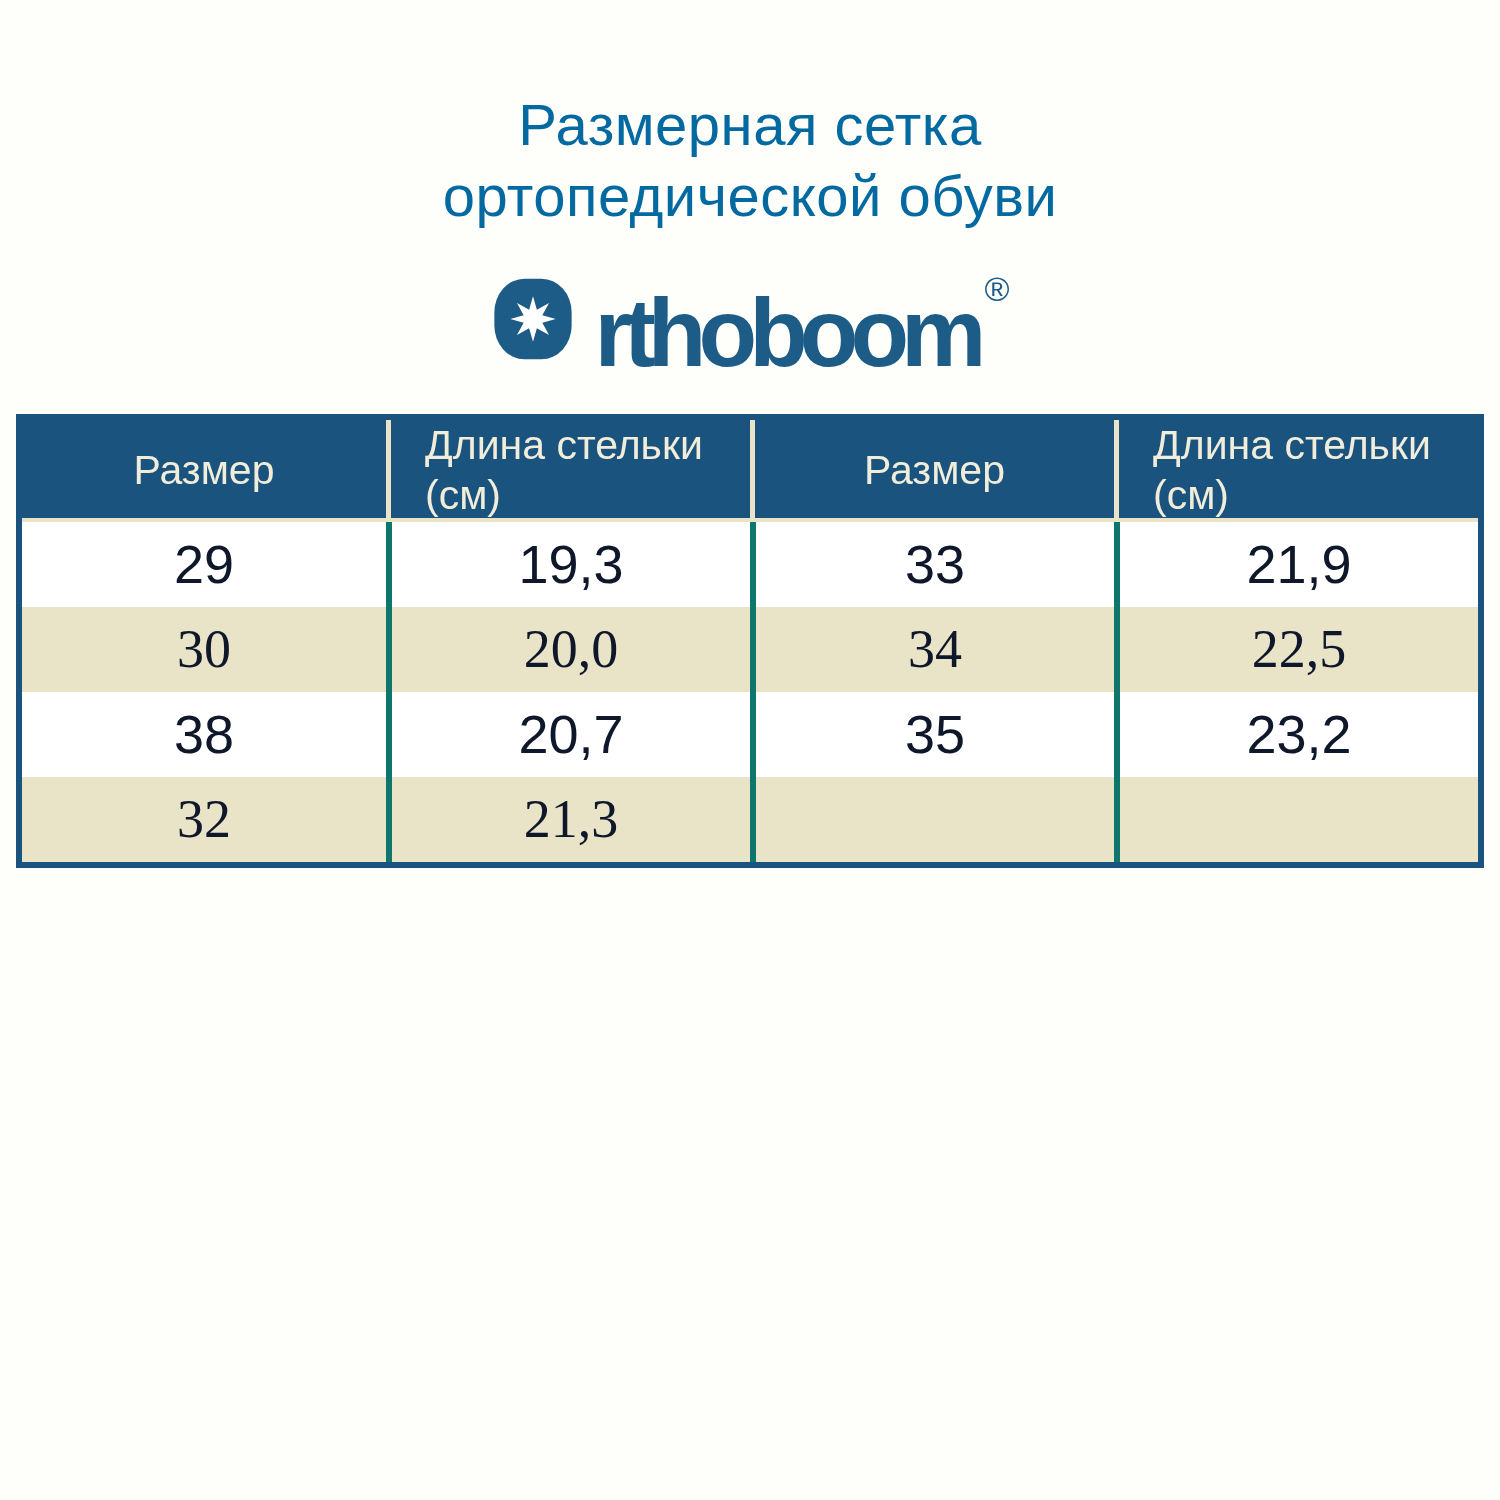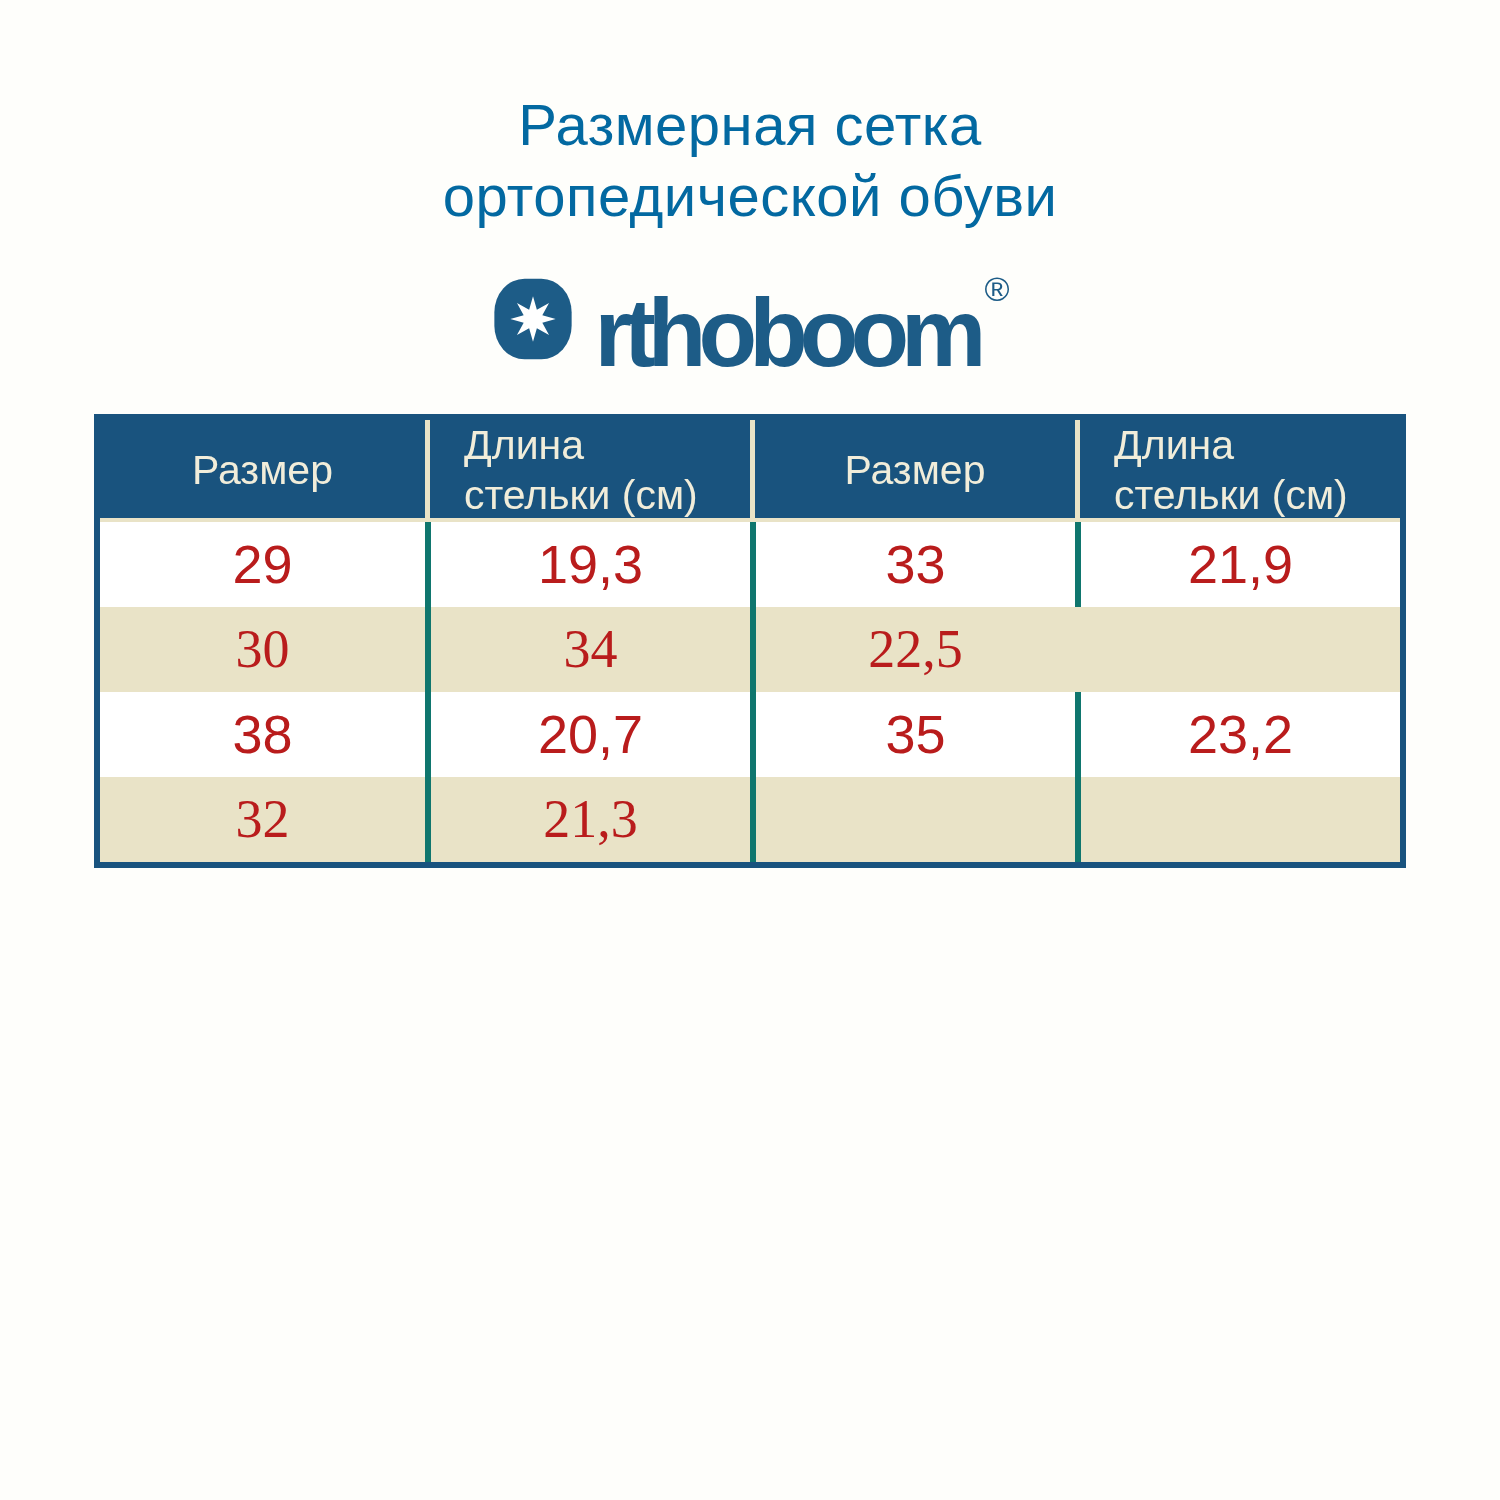--- a/index.html
+++ b/index.html
@@ -42,21 +42,21 @@
     align-self: flex-start;
     color: #1D5C87;
     font-size: 34px;
     font-weight: 400;
     line-height: 1;
     margin-left: 6px;
     margin-top: -4px;
   }
 
   .size-table {
-    width: 1312px;
+    width: 1468px;
     margin: 52px auto 0;
     border: 6px solid #19537E;
     box-sizing: border-box;
     background: #FFFFFF;
   }
   .thead {
     display: grid;
     grid-template-columns: 1fr 1fr 1fr 1fr;
     height: 102px;
     background: #19537E;
@@ -79,21 +79,21 @@
     display: grid;
     grid-template-columns: 1fr 1fr 1fr 1fr;
     height: 85px;
   }
   .trow.cream { background: #E9E3C7; font-family: Liberation Serif, serif; }
   .trow.white { background: #FFFFFF; }
   .td {
     display: flex;
     align-items: center;
     justify-content: center;
-    color: #b91c1c;
+    color: #0f172a;
     font-size: 54px;
     box-sizing: border-box;
   }
   .td + .td { border-left: 6px solid #0f766e; }
 </style>
 </head>
 <body>
 
 <div>
 
@@ -121,20 +121,21 @@
 
     <div class="trow white">
       <div class="td">29</div>
       <div class="td">19,3</div>
       <div class="td">33</div>
       <div class="td">21,9</div>
     </div>
 
     <div class="trow cream">
       <div class="td">30</div>
+      <div class="td">20,0</div>
       <div class="td">34</div>
       <div class="td">22,5</div>
     </div>
 
     <div class="trow white">
       <div class="td">38</div>
       <div class="td">20,7</div>
       <div class="td">35</div>
       <div class="td">23,2</div>
     </div>

